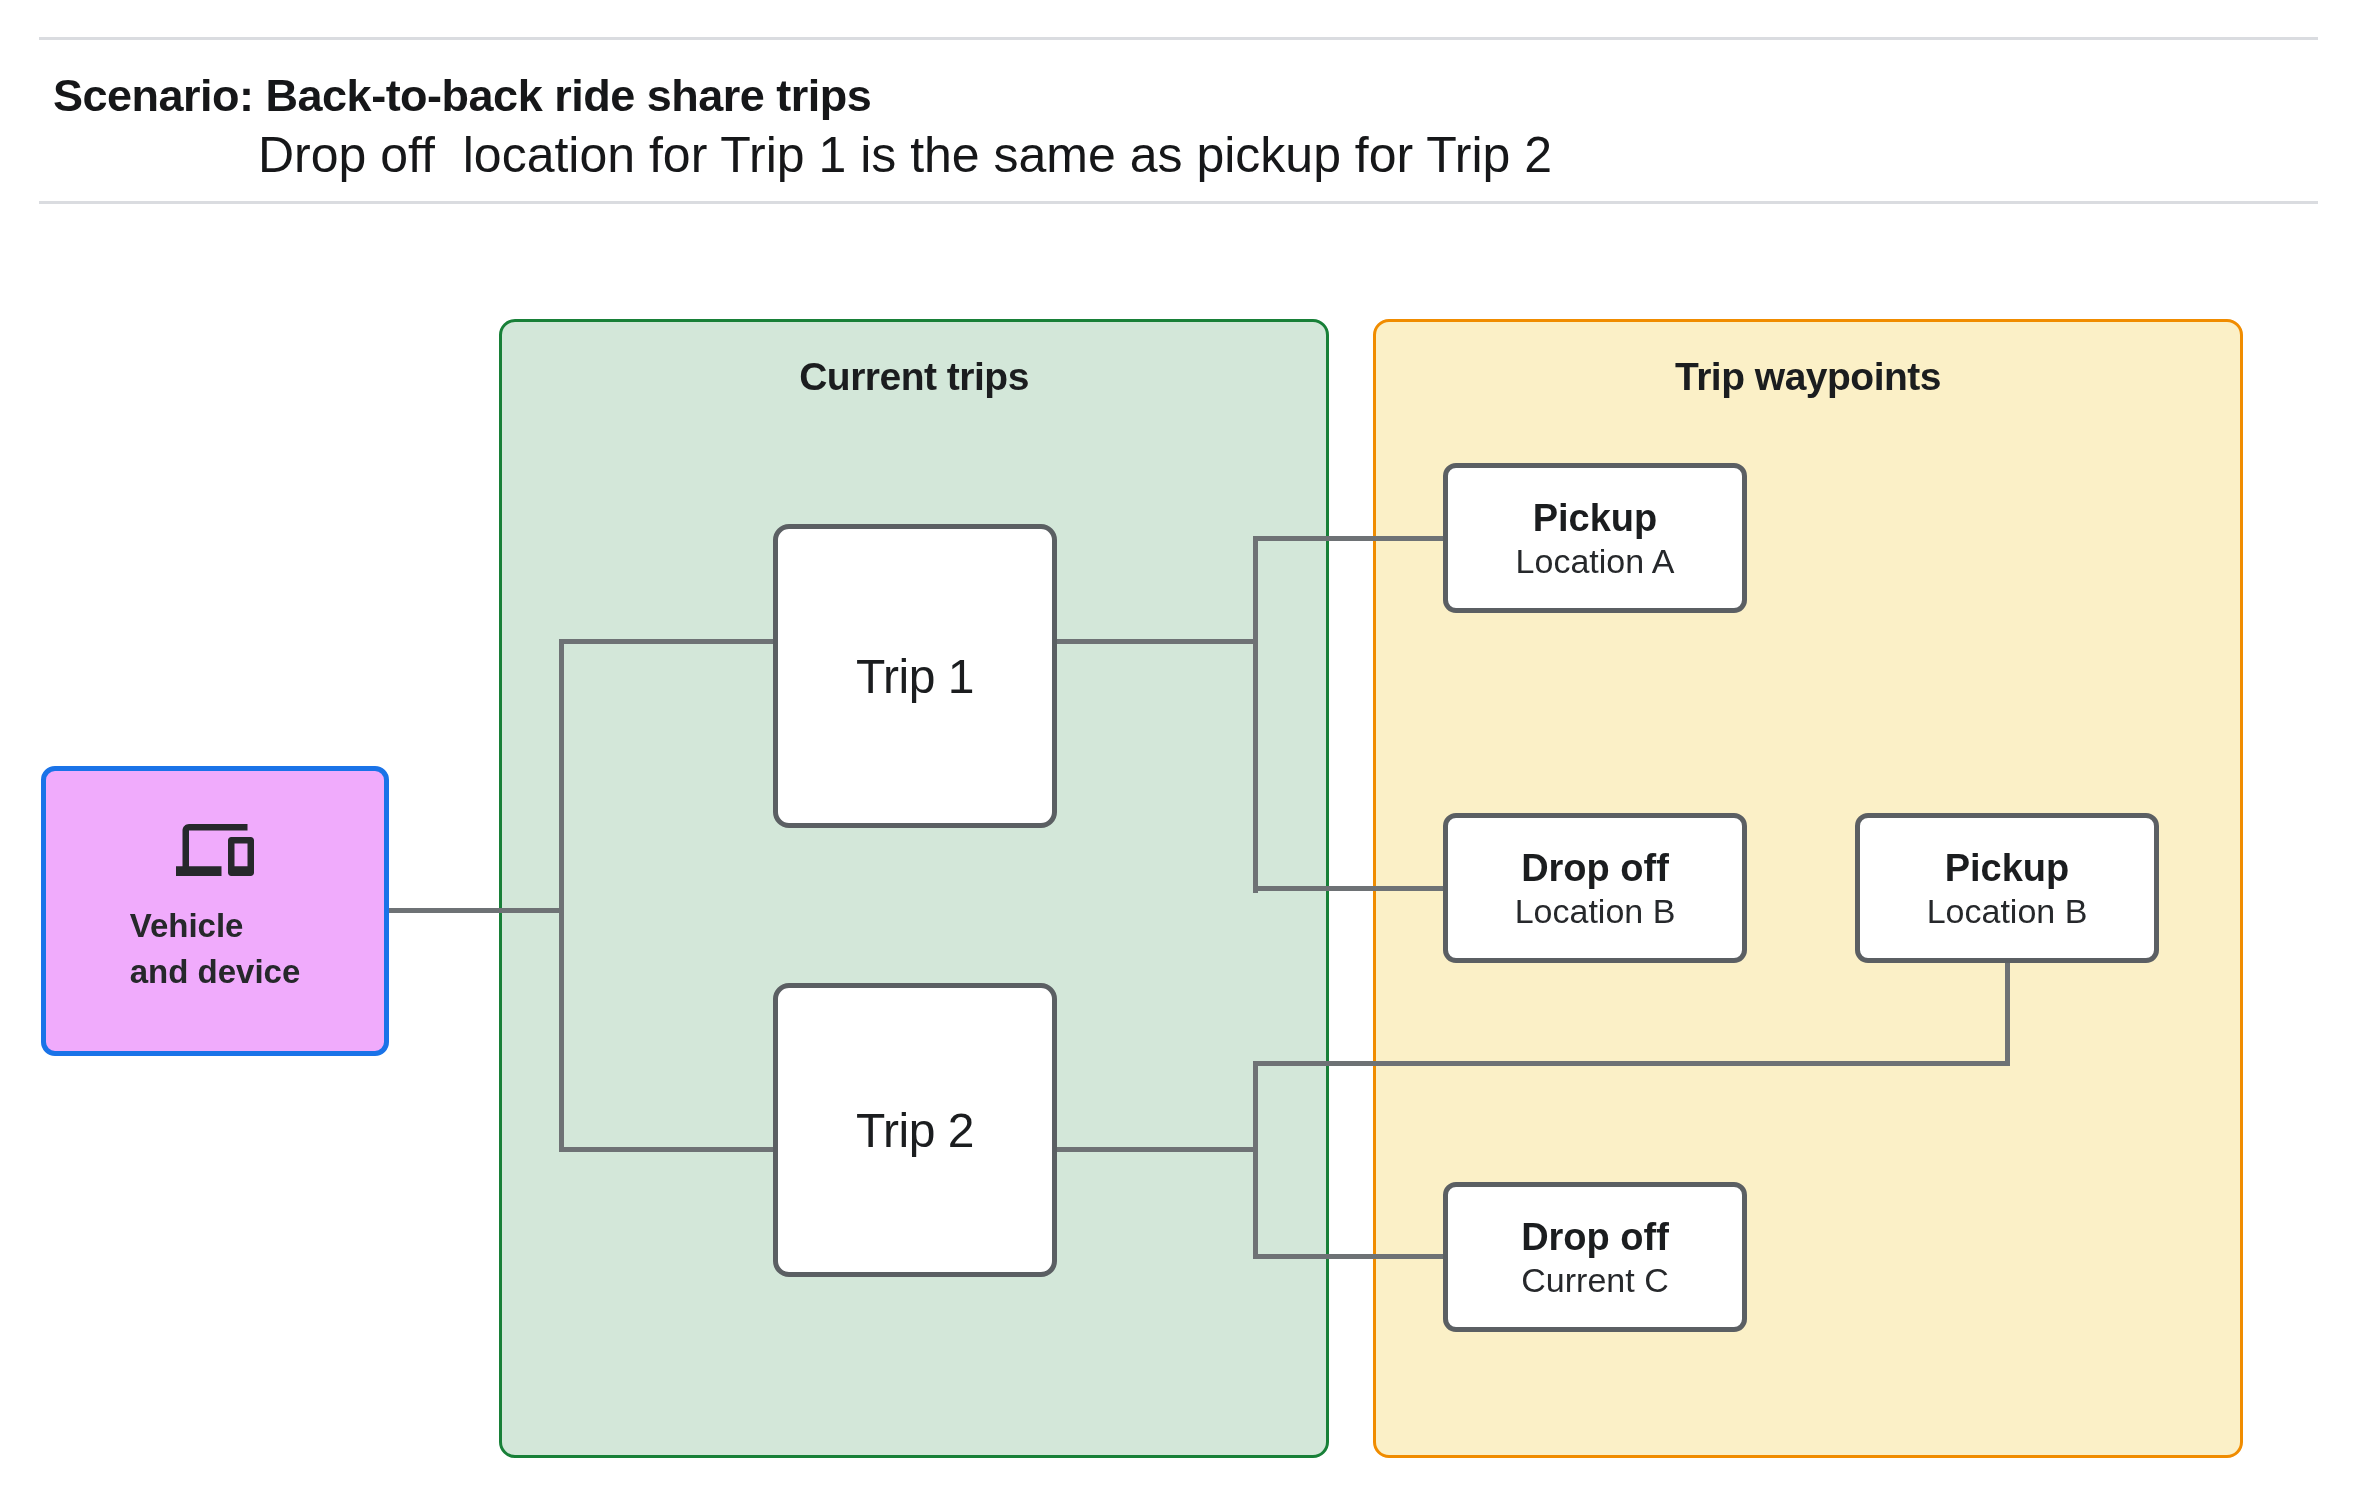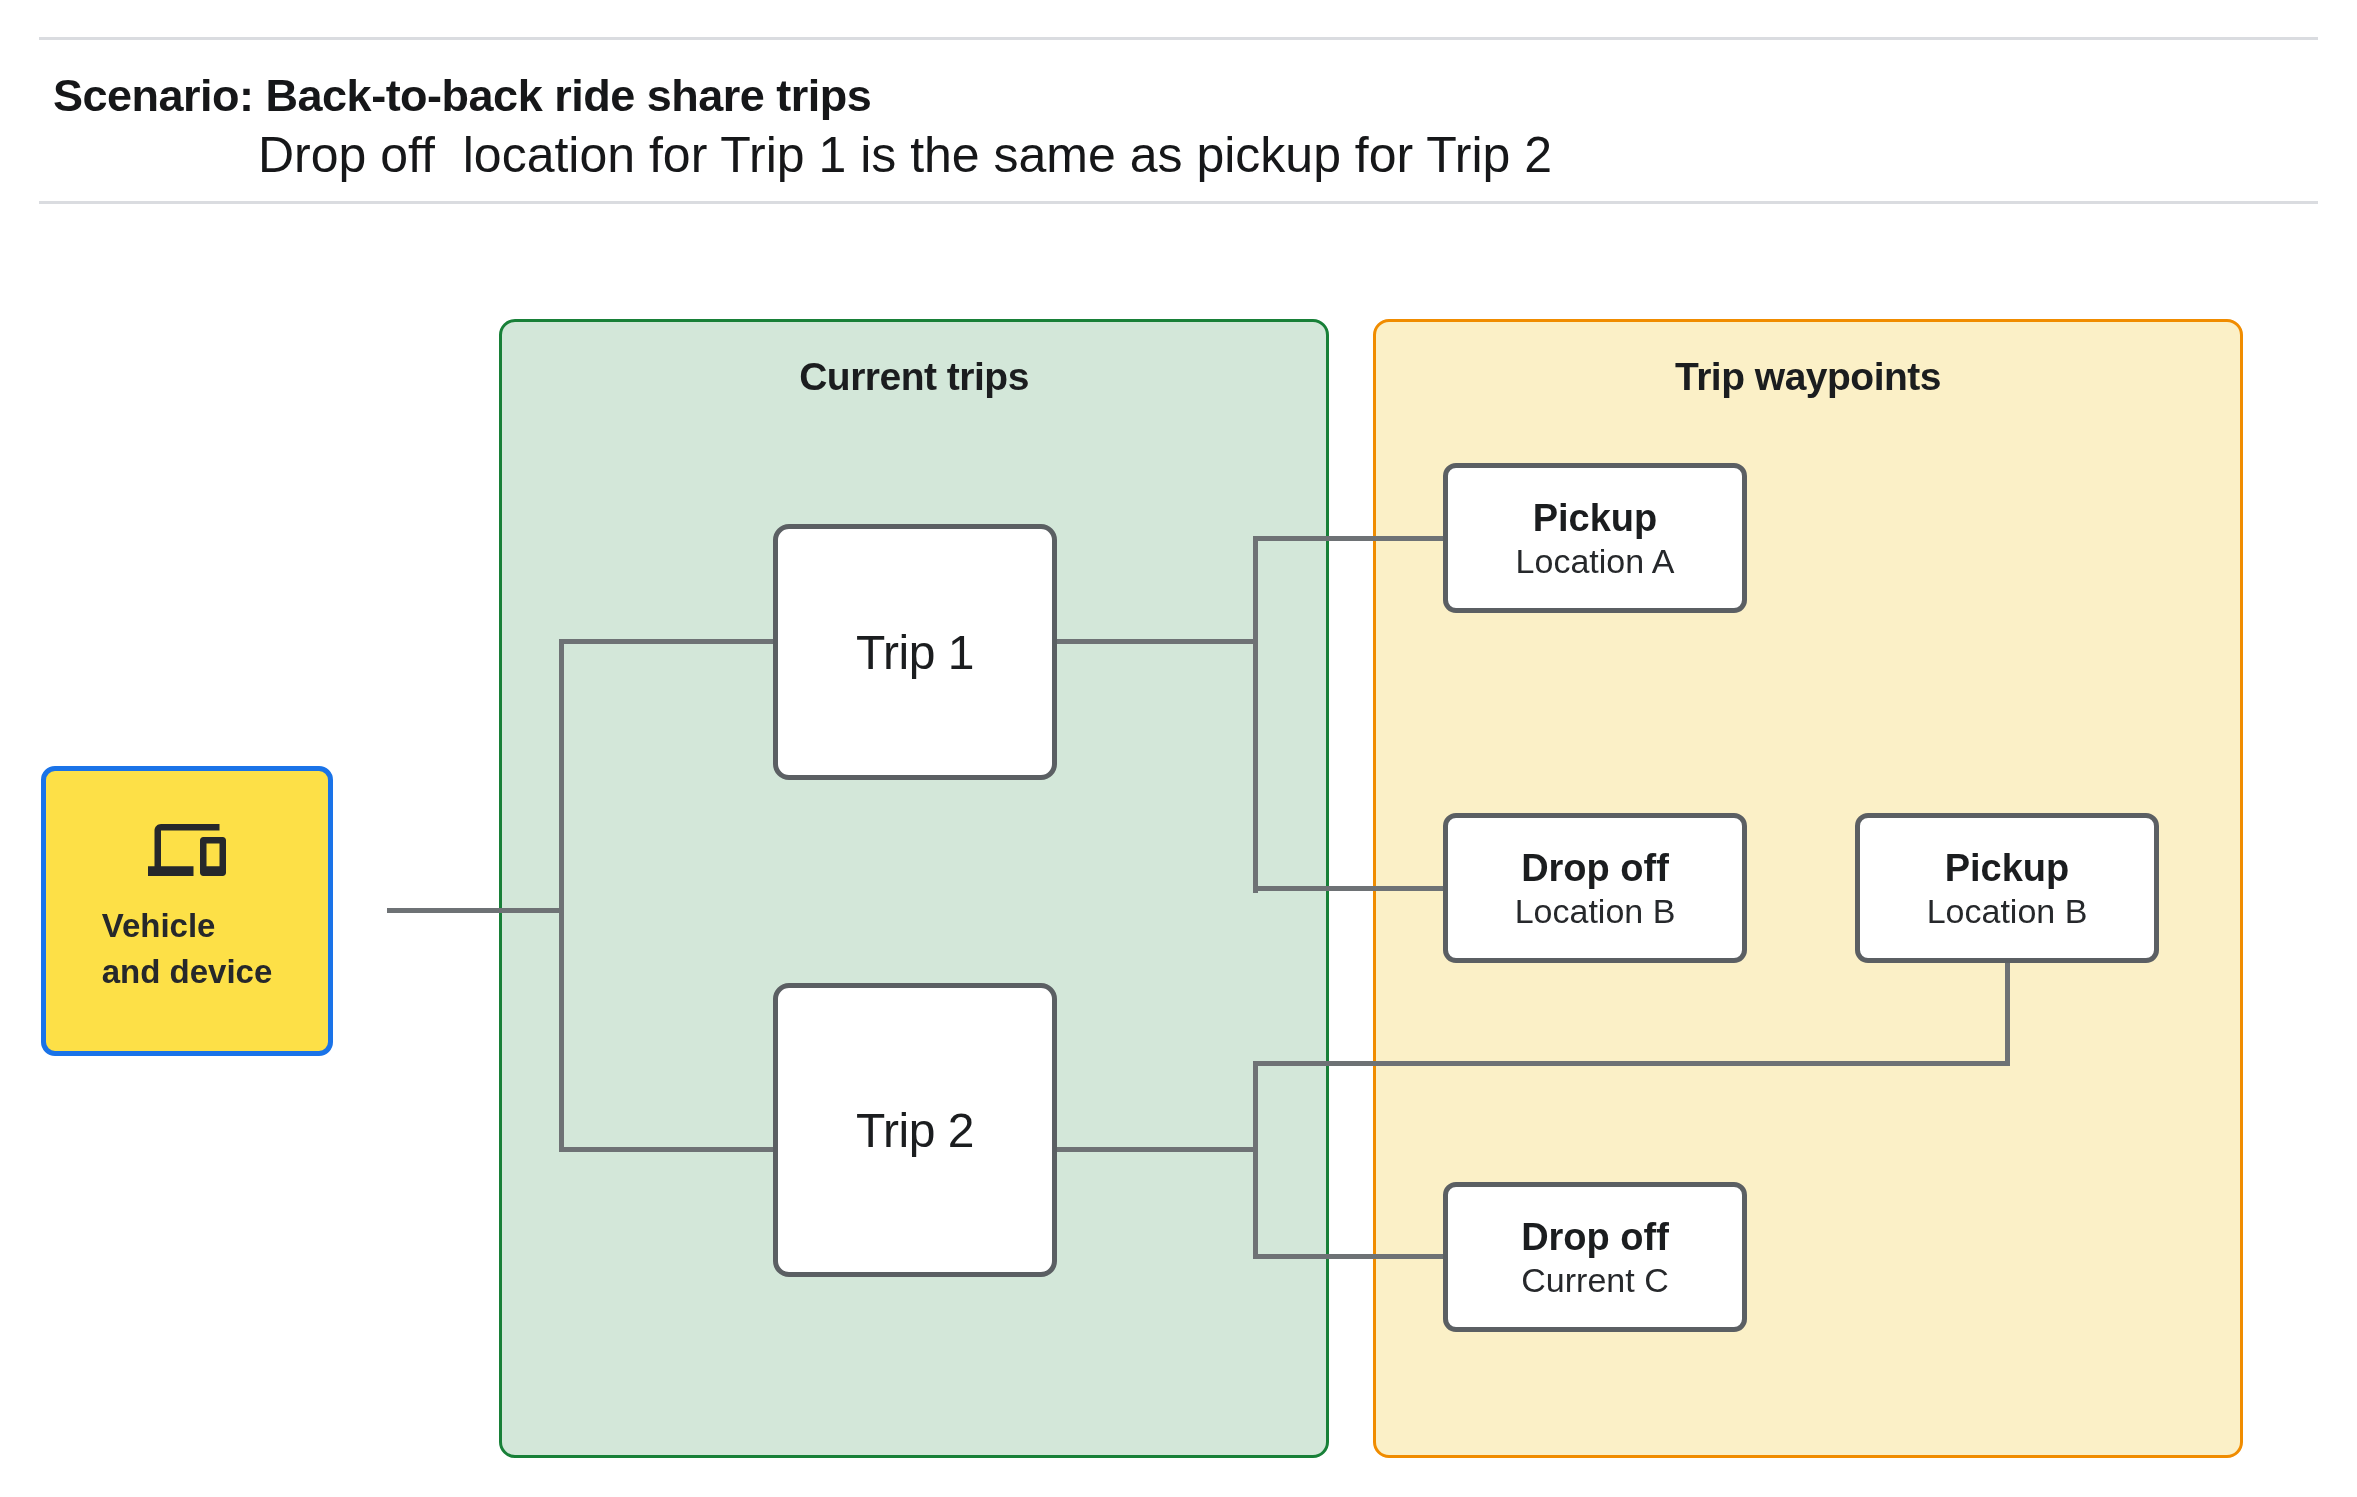--- a/index.html
+++ b/index.html
@@ -64,37 +64,37 @@
     box-sizing: border-box;
     background: #ffffff;
     border: 5px solid #5b5f63;
     display: flex;
     flex-direction: column;
     align-items: center;
     justify-content: center;
     text-align: left;
   }
   .node.vehicle {
-    left: 41px; top: 766px; width: 292px; height: 290px;
-    background: #fde047;
+    left: 41px; top: 766px; width: 348px; height: 290px;
+    background: #f0abfc;
     border: 5px solid #1a73e8;
     border-radius: 14px;
     justify-content: flex-start;
   }
   .vehicle-icon { margin-top: 40px; width: 78px; height: 78px; }
   .vehicle-label {
     margin-top: 14px;
     font-size: 33px;
     font-weight: 700;
     line-height: 46px;
     color: #26282b;
     white-space: pre;
   }
   .node.trip { left: 773px; width: 284px; border-radius: 16px; }
-  .node.trip1 { top: 524px; height: 256px; }
+  .node.trip1 { top: 524px; height: 304px; }
   .node.trip2 { top: 983px; height: 294px; }
   .trip-label { font-size: 48px; font-weight: 500; letter-spacing: -0.5px; color: #1b1d1f; }
   .node.waypoint { width: 304px; height: 150px; border-radius: 13px; }
   .node.wp-a { left: 1443px; top: 463px; }
   .node.wp-b { left: 1443px; top: 813px; }
   .node.wp-pb { left: 1855px; top: 813px; }
   .node.wp-c { left: 1443px; top: 1182px; }
   .wp-title { font-size: 38px; font-weight: 700; line-height: 46px; color: #1b1d1f; }
   .wp-location { font-size: 34px; font-weight: 400; line-height: 40px; color: #26282b; }
 </style>

